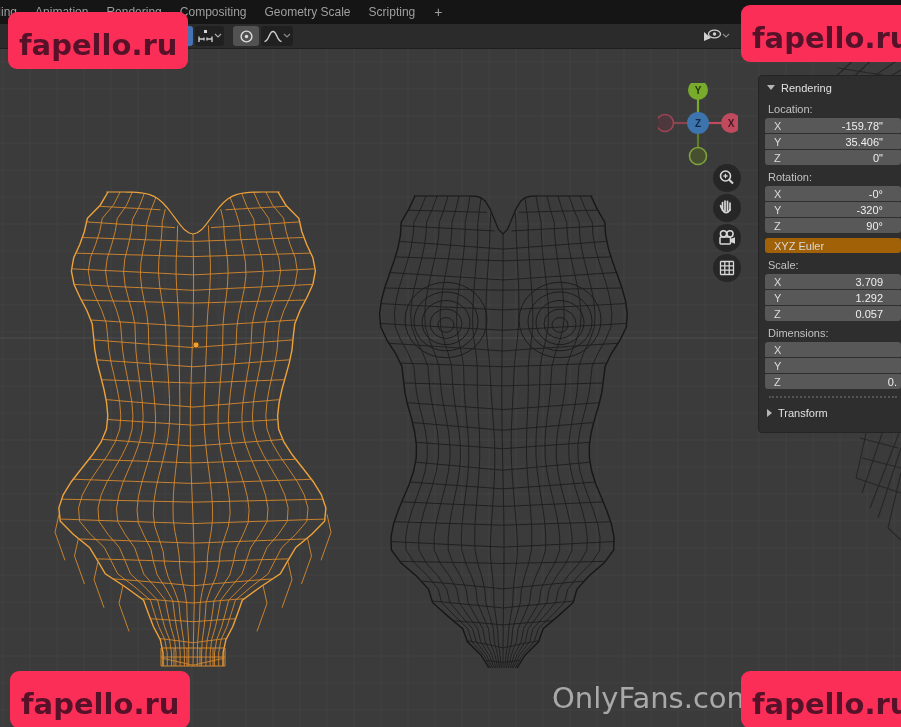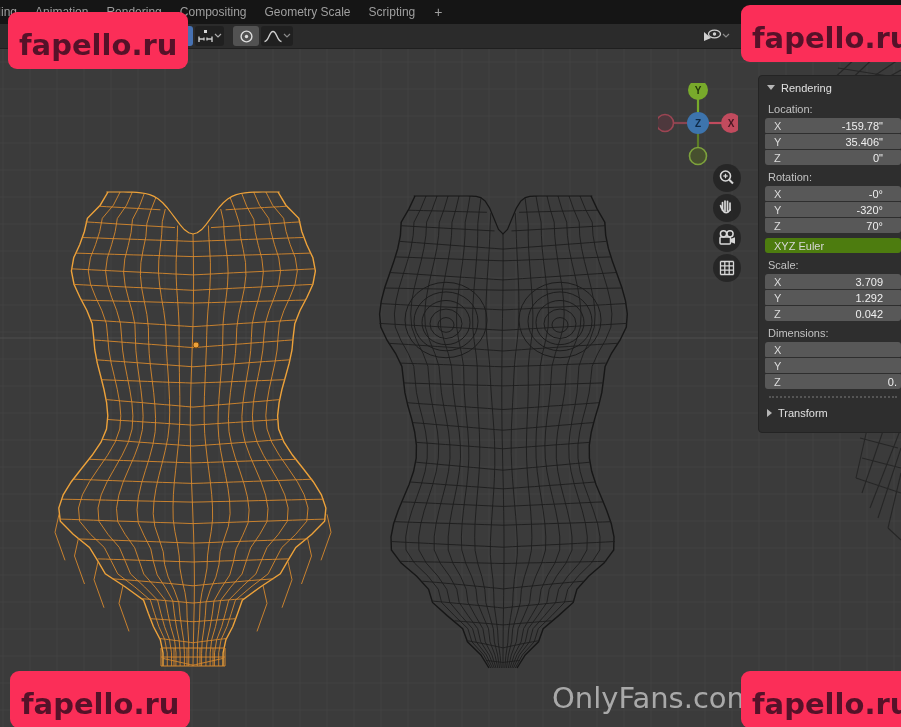--- a/index.html
+++ b/index.html
@@ -27,21 +27,21 @@
   .caret-down{width:0;height:0;border-left:4px solid transparent;border-right:4px solid transparent;border-top:5px solid #b6b6b6;}
   .caret-right{width:0;height:0;border-top:4px solid transparent;border-bottom:4px solid transparent;border-left:5px solid #b6b6b6;}
   .sec-label{padding:6px 9px 3px;color:#c2c2c2;}
   .fieldcol{margin:0 6px;display:flex;flex-direction:column;gap:1px;}
   .field{height:15px;background:#585858;border-radius:1px;display:flex;align-items:center;padding:0 0 0 9px;}
   .fieldcol .field:first-child{border-radius:3px 3px 1px 1px;}
   .fieldcol .field:last-child{border-radius:1px 1px 3px 3px;}
   .field .ax{width:22px;color:#dcdcdc;}
   .field .val{flex:1;text-align:right;padding-right:18px;color:#efefef;}
   .field .val.edgecut{padding-right:4px;}
-  .euler{margin:5px 6px 0;height:15px;background:#4d7c0f;border-radius:3px;display:flex;align-items:center;
+  .euler{margin:5px 6px 0;height:15px;background:#a16207;border-radius:3px;display:flex;align-items:center;
     padding:0 9px;color:#d8d8d8;}
   .grip{margin:7px auto 3px;width:86%;border-top:2px dotted #555555;height:0;}
   
   .gizmo{position:absolute;left:658px;top:83px;width:80px;height:84px;z-index:2;}
   .vtool{position:absolute;left:713px;width:28px;height:28px;border-radius:50%;
     background:rgba(26,26,26,0.62);z-index:2;display:flex;align-items:center;justify-content:center;}
   
   #vp{position:absolute;left:0;top:48px;z-index:1;}
   
   .wm{position:absolute;background:#fb2e58;color:#551229;font-weight:bold;font-size:29px;
@@ -380,41 +380,41 @@
     <div class="field">
       <span class="ax">X</span>
       <span class="val">-0°</span>
     </div>
     <div class="field">
       <span class="ax">Y</span>
       <span class="val">-320°</span>
     </div>
     <div class="field">
       <span class="ax">Z</span>
-      <span class="val">70°</span>
+      <span class="val">90°</span>
     </div>
   </div>
 
   <div class="euler">
     <span>XYZ Euler</span>
   </div>
 
   <div class="sec-label">Scale:</div>
   <div class="fieldcol">
     <div class="field">
       <span class="ax">X</span>
       <span class="val">3.709</span>
     </div>
     <div class="field">
       <span class="ax">Y</span>
       <span class="val">1.292</span>
     </div>
     <div class="field">
       <span class="ax">Z</span>
-      <span class="val">0.042</span>
+      <span class="val">0.057</span>
     </div>
   </div>
 
   <div class="sec-label">Dimensions:</div>
   <div class="fieldcol">
     <div class="field">
       <span class="ax">X</span>
       <span class="val"></span>
     </div>
     <div class="field">

